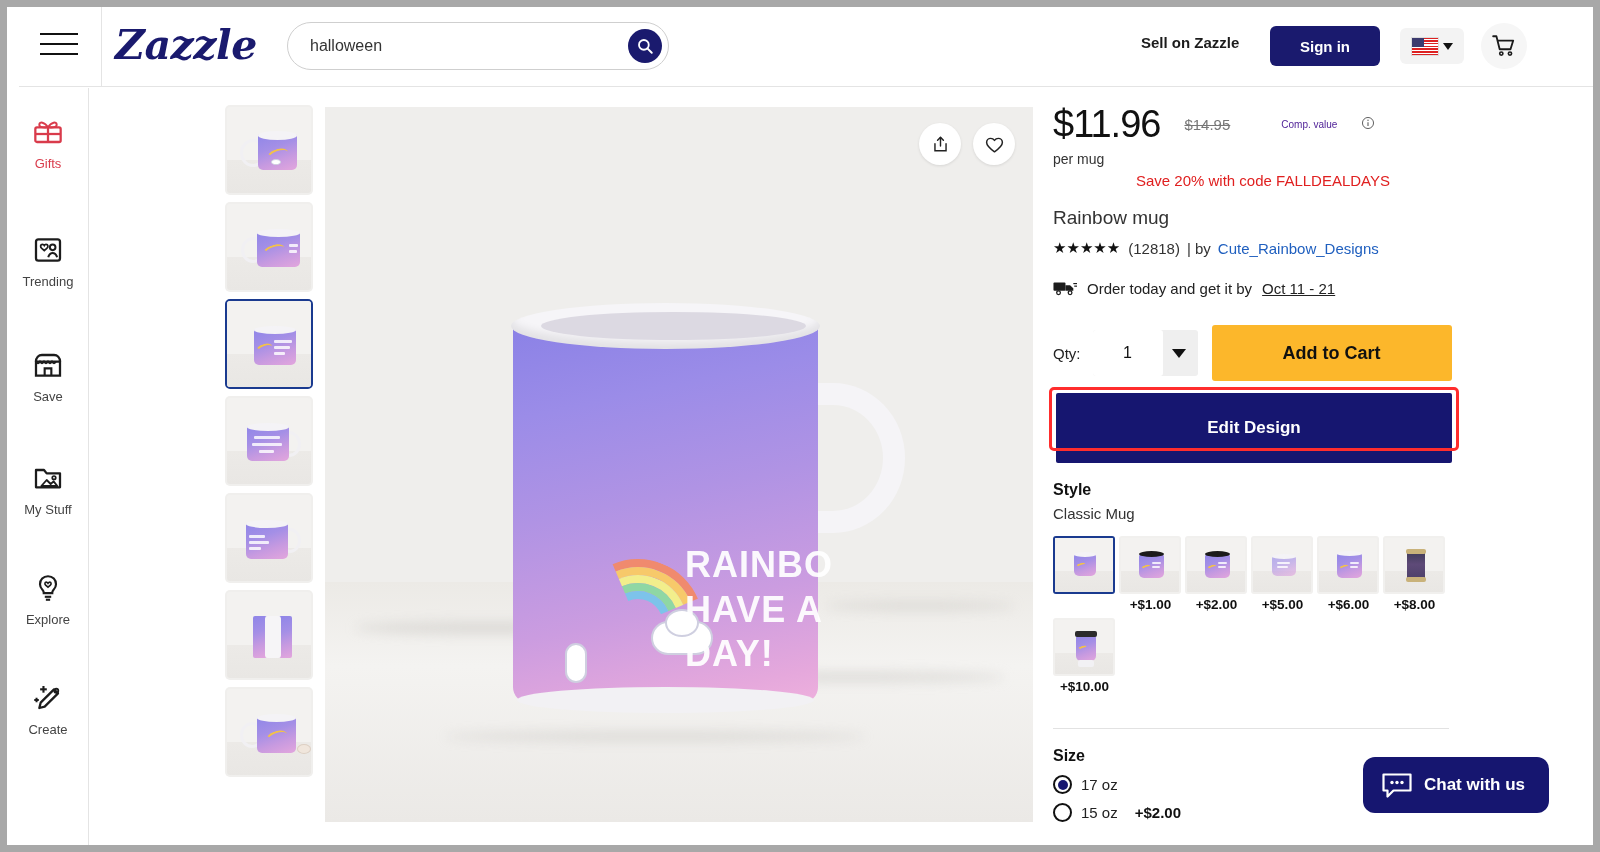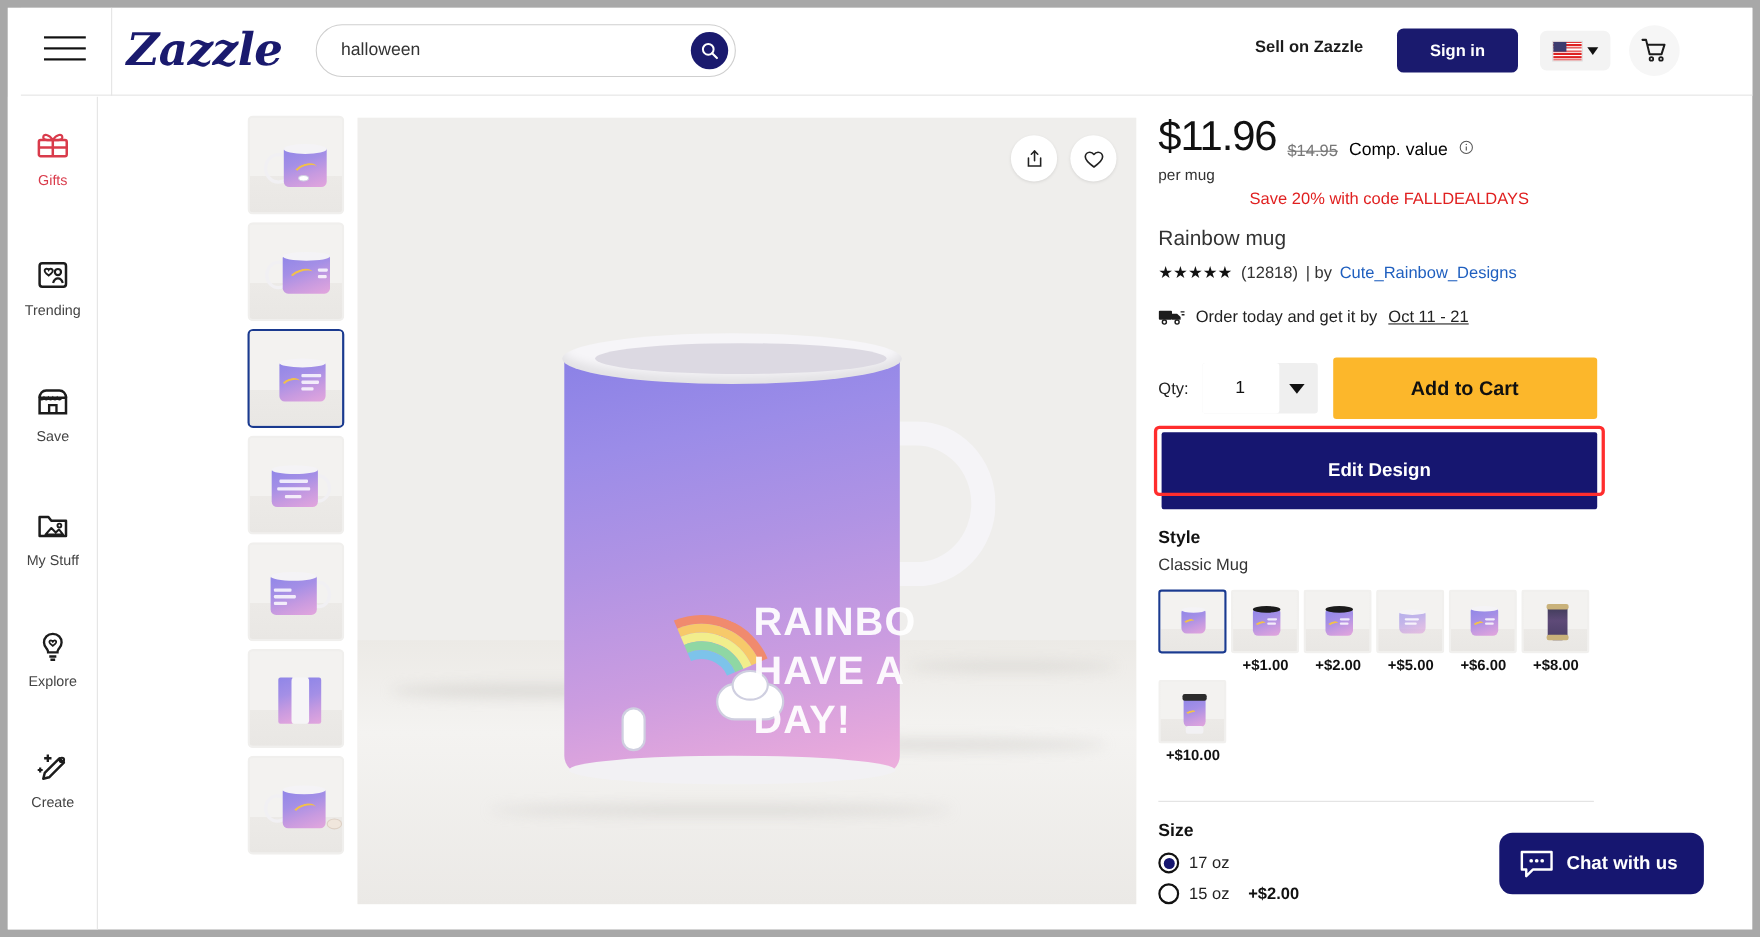--- a/index.html
+++ b/index.html
@@ -209,24 +209,24 @@
     width: 42px; height: 42px; border-radius: 50%;
     background: #fff; cursor: pointer;
     display: flex; align-items: center; justify-content: center;
     box-shadow: 0 1px 3px rgba(0,0,0,.10);
   }
   #img-share { right: 72px; }
   #img-heart { right: 18px; }
 
   
   #panel { position: absolute; left: 1046px; top: 96px; width: 420px; }
-  #price-row { display: flex; align-items: flex-end; gap: 10px; }
+  #price-row { display: flex; align-items: center; gap: 24px; }
   #price { font-size: 38px; font-weight: 400; color: #111; letter-spacing: -1px; }
   #comp-price { font-size: 15px; color: #777; text-decoration: line-through; }
-  #comp-label { font-size: 16px; color: #000000; }
+  #comp-label { font-size: 10px; color: #4c1d95; margin-left: 27px; }
   #per-unit { font-size: 14px; color: #333; margin-top: 5px; }
   #promo { font-size: 15px; color: #e02020; margin-top: 5px; text-align: center; }
   #product-title { font-size: 19px; color: #333; margin-top: 18px; }
   #rating-row { margin-top: 10px; font-size: 15px; color: #333; display: flex; align-items: center; gap: 2px; }
   #stars { font-size: 15px; color: #111; letter-spacing: 0px; }
   #designer { color: #1f5fbf; }
   #delivery-row { margin-top: 22px; font-size: 15px; color: #222; display: flex; align-items: center; gap: 10px; }
   #delivery-date { text-decoration: underline; }
 
   #buy-row { margin-top: 28px; display: flex; align-items: center; gap: 0; }

